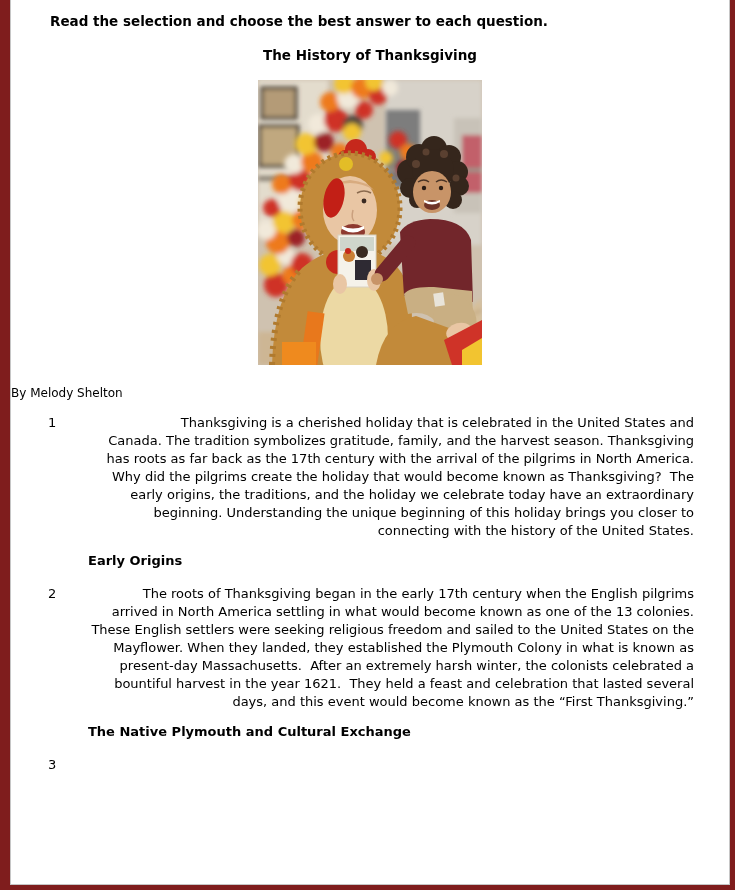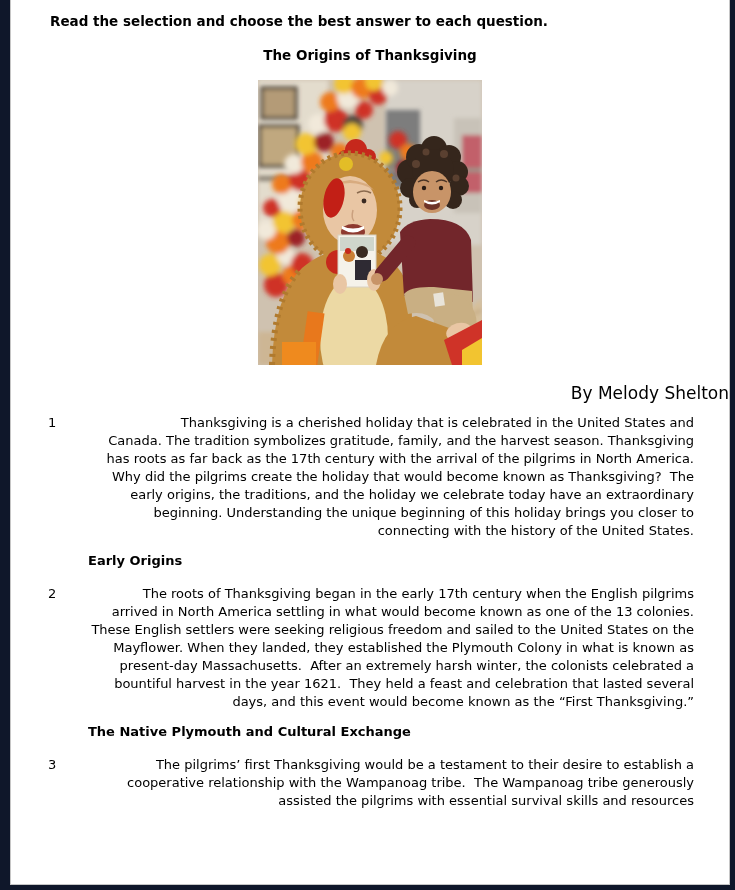--- a/index.html
+++ b/index.html
@@ -6,21 +6,21 @@
     margin: 0;
     padding: 0;
     background: #ffffff;
     font-family: "DejaVu Sans", "Liberation Sans", sans-serif;
     color: #000000;
   }
   .viewport {
     position: relative;
     width: 735px;
     height: 890px;
-    background: #0f172a;
+    background: #7f1d1d;
     overflow: hidden;
   }
   .page {
     box-sizing: border-box;
     position: absolute;
     left: 10px;
     top: 0;
     width: 720px;
     height: 885px;
     background: #ffffff;
@@ -42,22 +42,22 @@
     font-weight: bold;
   }
   .photo-wrap {
     width: 224px;
     height: 285px;
     margin: 16px auto 0;
   }
   .photo-wrap svg { display: block; }
   .byline {
     margin-top: 19px;
-    text-align: right;
-    font-size: 17px;
+    text-align: left;
+    font-size: 12px;
     line-height: 18px;
   }
   .article {
     margin-top: 12px;
     font-size: 13px;
     line-height: 18px;
   }
   .p-row {
     display: flex;
     padding-left: 37px;
@@ -81,21 +81,21 @@
   }
 </style>
 </head>
 <body>
 
 <div class="viewport">
   <div class="page">
 
     <div class="instruction">Read the selection and choose the best answer to each question.</div>
 
-    <div class="title">The Origins of Thanksgiving</div>
+    <div class="title">The History of Thanksgiving</div>
 
     <div class="photo-wrap">
       <svg viewBox="0 0 224 285" width="224" height="285" aria-hidden="true">
         <defs>
           <filter id="b2" x="-20%" y="-20%" width="140%" height="140%">
               <feGaussianBlur stdDeviation="2"></feGaussianBlur>
             </filter>
           <filter id="b3" x="-20%" y="-20%" width="140%" height="140%">
               <feGaussianBlur stdDeviation="2.6"></feGaussianBlur>
             </filter>
@@ -277,18 +277,17 @@
 
       <div class="p-row">
         <div class="p-num">2</div>
         <div class="p-text">The roots of Thanksgiving began in the early 17th century when the English pilgrims arrived in North America settling in what would become known as one of the 13 colonies.  These English settlers were seeking religious freedom and sailed to the United States on the Mayflower. When they landed, they established the Plymouth Colony in what is known as present-day Massachusetts.  After an extremely harsh winter, the colonists celebrated a bountiful harvest in the year 1621.  They held a feast and celebration that lasted several days, and this event would become known as the “First Thanksgiving.”</div>
       </div>
 
       <div class="subhead">The Native Plymouth and Cultural Exchange</div>
 
       <div class="p-row">
         <div class="p-num">3</div>
-        <div class="p-text">The pilgrims’ first Thanksgiving would be a testament to their desire to establish a cooperative relationship with the Wampanoag tribe.  The Wampanoag tribe generously assisted the pilgrims with essential survival skills and resources</div>
       </div>
 
     </div>
   </div>
 </div>
 
 </body></html>

